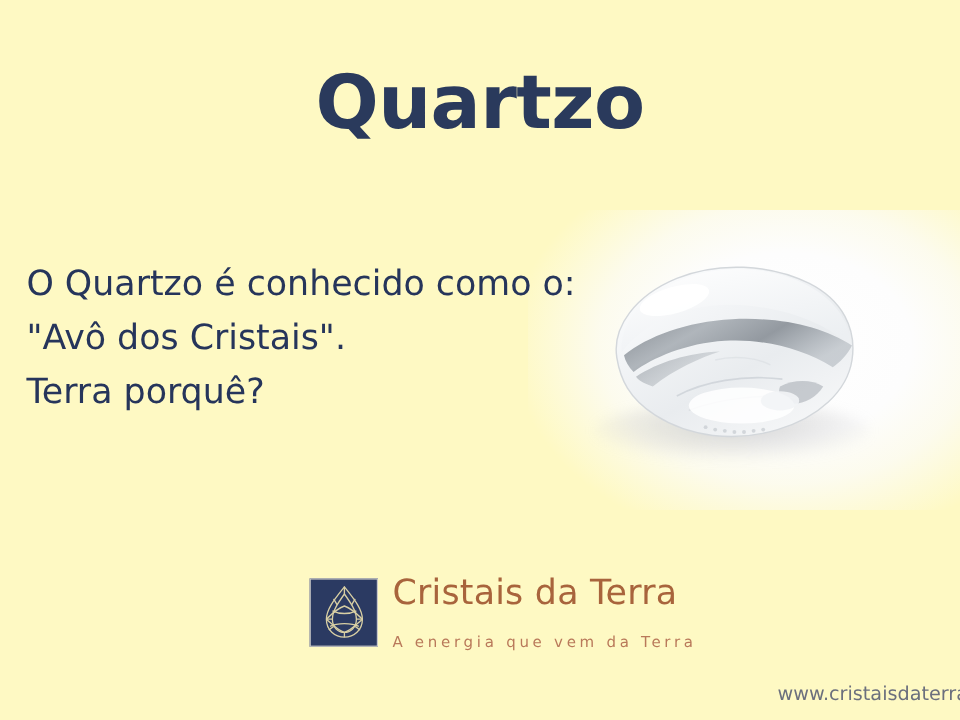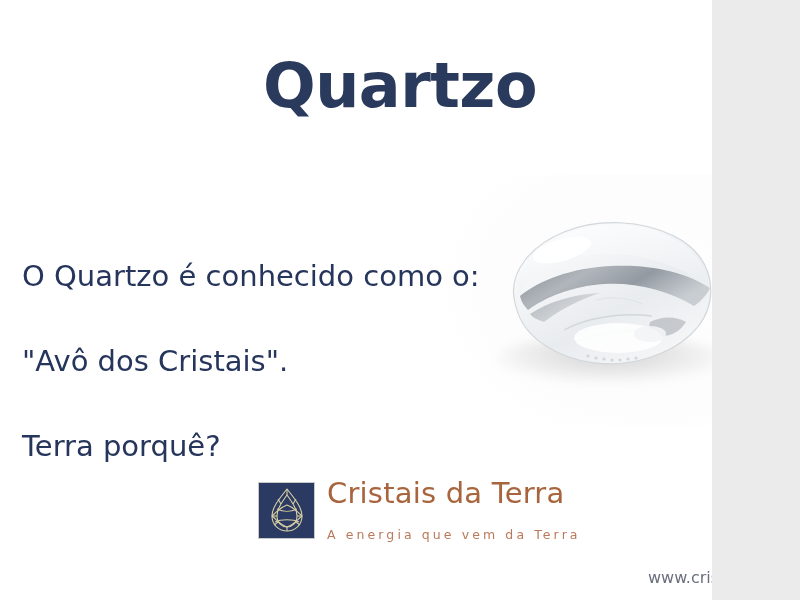--- a/index.html
+++ b/index.html
@@ -9,23 +9,23 @@
   body {
     width: 800px;
     height: 600px;
     overflow: hidden;
     background: #ebebeb;
     font-family: "Liberation Sans", sans-serif;
   }
 
   .slide {
     position: relative;
-    width: 712px;
+    width: 800px;
     height: 600px;
-    background: #ffffff;
+    background: #fef9c3;
     overflow: hidden;
   }
 
   
   .photo-area {
     position: absolute;
     left: 440px;
     top: 175px;
     width: 360px;
     height: 250px;
@@ -74,21 +74,20 @@
     left: 22px;
     top: 214px;
     width: 470px;
     color: #26355b;
     font-size: 29px;
     line-height: 45px;
     font-family: "DejaVu Sans", sans-serif;
   }
   .body-copy .line {
     white-space: nowrap;
-    margin-top: 40px;
   }
 
   
   .logo {
     position: absolute;
     left: 258px;
     top: 479px;
     display: flex;
     align-items: center;
     gap: 12px;

